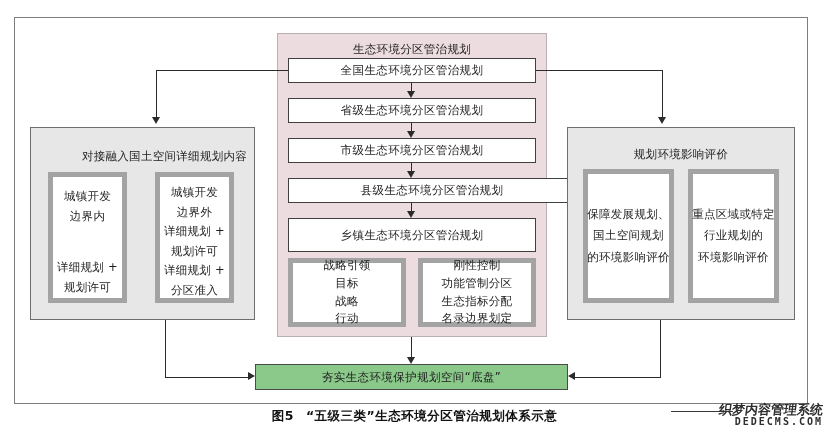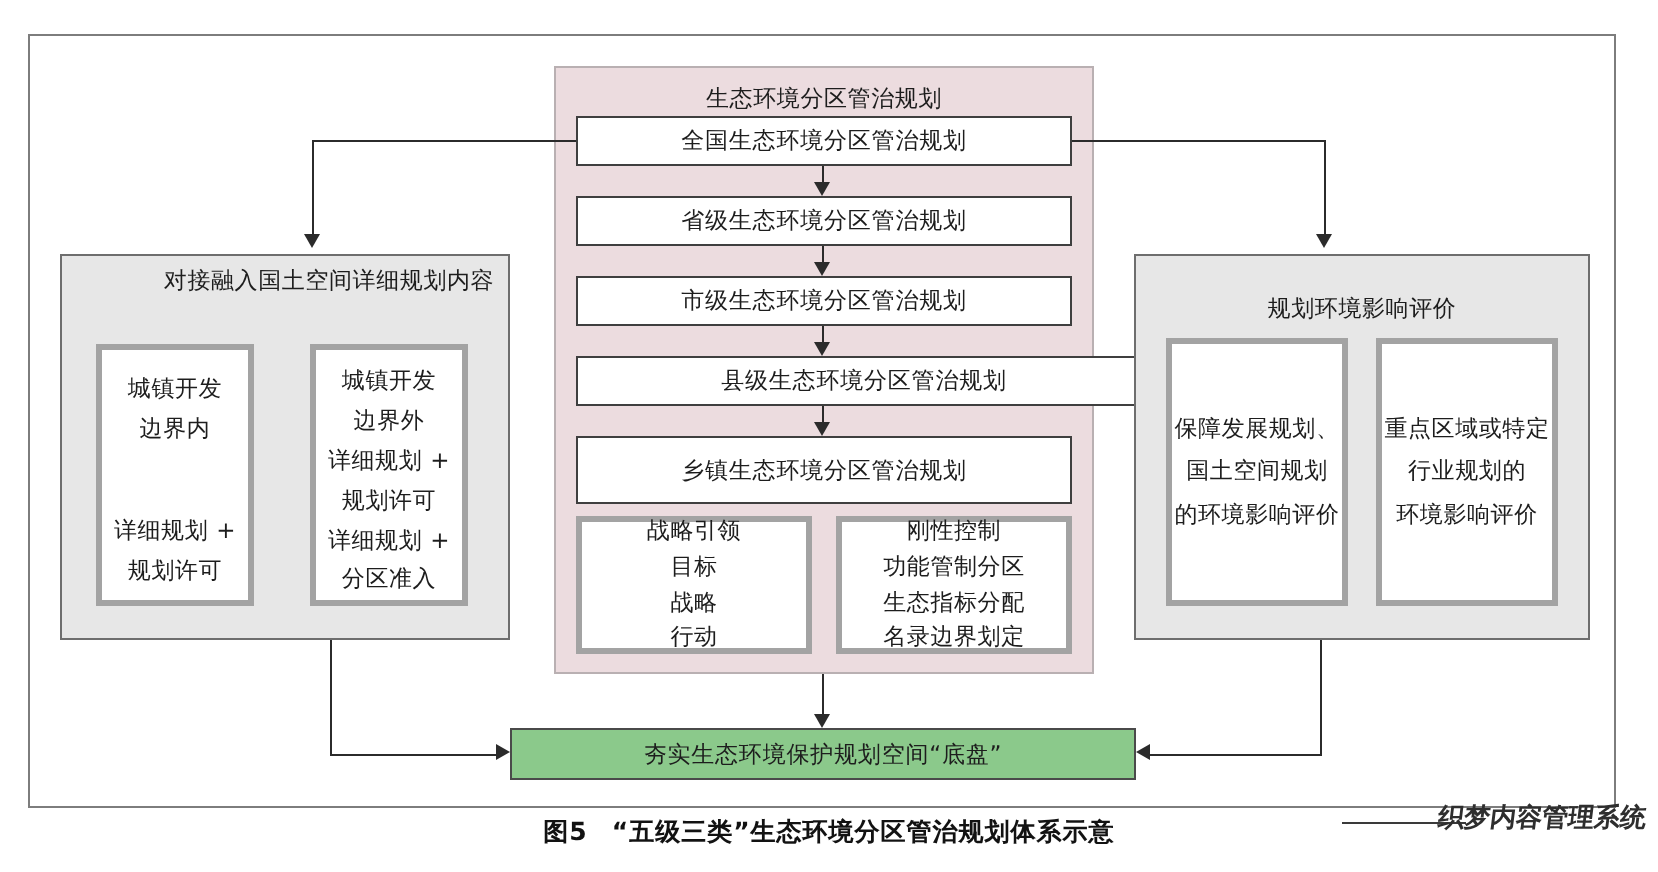--- a/index.html
+++ b/index.html
@@ -38,21 +38,21 @@
     color:#1d1d1d;
     font-size:11.5px;
     letter-spacing:.3px;
     white-space:nowrap;
   }
   
   .wbox{
     position:absolute;
     box-sizing:border-box;
     background:#ffffff;
-    border:3px solid #a3a3a3;
+    border:5px solid #a3a3a3;
     color:#1d1d1d;
     font-size:11.5px;
     display:flex;
     flex-direction:column;
     align-items:center;
     justify-content:center;
     text-align:center;
     line-height:1.9;
     letter-spacing:.3px;
   }
@@ -195,21 +195,21 @@
     <span class="ln">行动</span>
   </div>
   <div class="wbox" style="left:418px; top:258px; width:118px; height:69px; line-height:1.55;">
     <span class="ln">刚性控制</span>
     <span class="ln">功能管制分区</span>
     <span class="ln">生态指标分配</span>
     <span class="ln">名录边界划定</span>
   </div>
 
   <div class="panel panel-gray" style="left:30px; top:127px; width:225px; height:193px;">
-    <div class="panel-title" style="top:5px;padding-left:44px;">对接融入国土空间详细规划内容</div>
+    <div class="panel-title" style="top:21px;padding-left:44px;">对接融入国土空间详细规划内容</div>
   </div>
 
   <div class="wbox spaced" style="left:48px; top:172px; width:79px; height:131px; line-height:1.7;">
     <span class="ln">城镇开发</span>
     <span class="ln">边界内</span>
     <span class="gap"></span>
     <span class="gap"></span>
     <span class="ln">详细规划 +</span>
     <span class="ln">规划许可</span>
   </div>
@@ -262,15 +262,16 @@
   <div class="hline" style="left:575px; top:377px; width:86px;"></div>
   <div class="arrow-left" style="left:568px; top:372px;"></div>
 
   <div class="caption">
     <span class="num">图5</span><span>“五级三类”生态环境分区管治规划体系示意</span>
   </div>
 
   <div class="watermark">
     <span class="wm-line"></span>
     <span class="wm-cn">织梦内容管理系统</span>
+    <span class="wm-en">DEDECMS.COM</span>
   </div>
 
 </div>
 
 </body></html>

